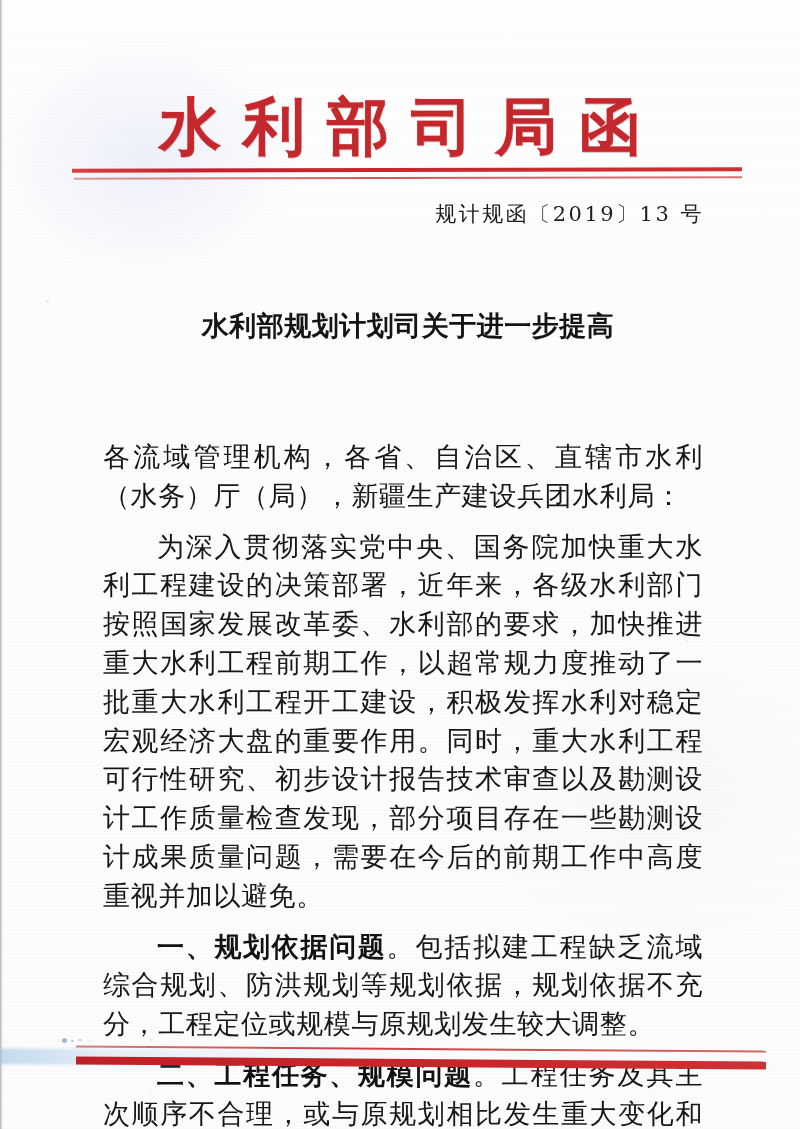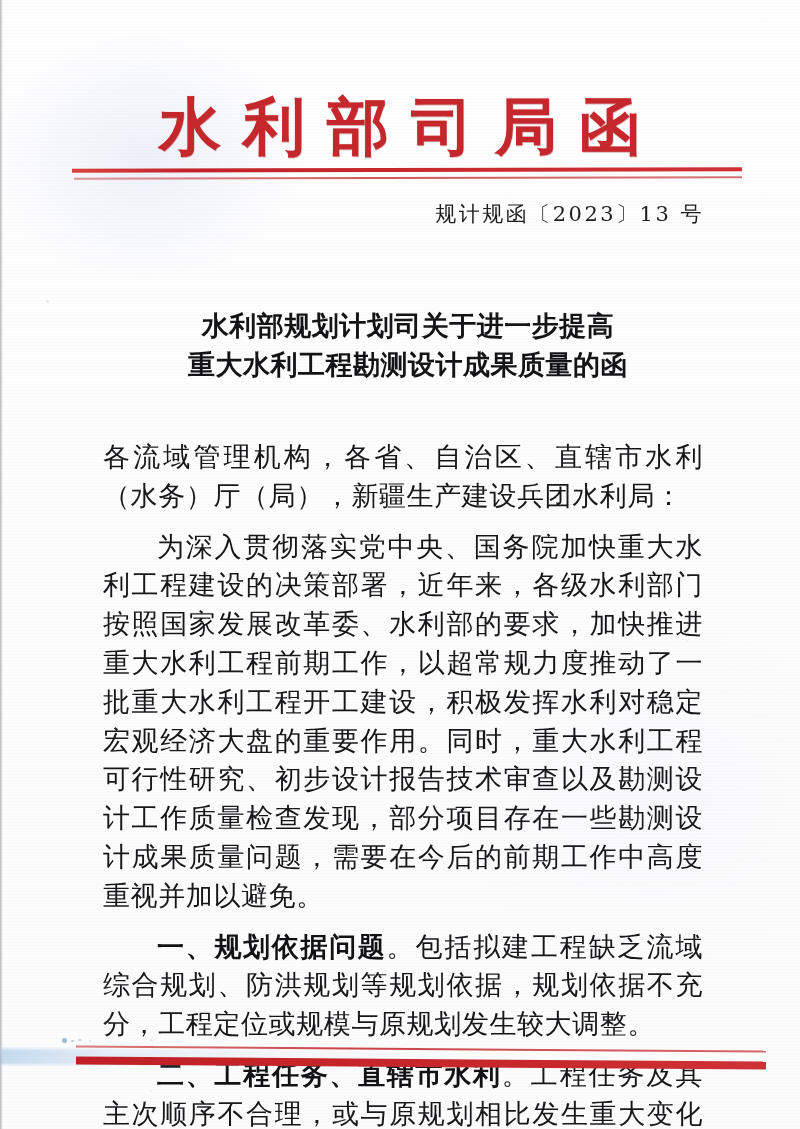--- a/index.html
+++ b/index.html
@@ -267,36 +267,35 @@
 
   <div class="masthead">
     <div class="masthead-title">水利部司局函</div>
   </div>
 
   <div class="masthead-rules">
     <div class="rule-thick"></div>
     <div class="rule-thin"></div>
   </div>
 
-  <div class="doc-number">规计规函〔2023〕13 号</div>
+  <div class="doc-number">规计规函〔2019〕13 号</div>
 
   <div class="doc-title">
     <span class="doc-title-line">水利部规划计划司关于进一步提高</span>
-    <span class="doc-title-line">重大水利工程勘测设计成果质量的函</span>
   </div>
 
   <div class="body-block">
 
     <p class="para">各流域管理机构，各省、自治区、直辖市水利（水务）厅（局），新疆生产建设兵团水利局：</p>
 
     <p class="para indent">为深入贯彻落实党中央、国务院加快重大水利工程建设的决策部署，近年来，各级水利部门按照国家发展改革委、水利部的要求，加快推进重大水利工程前期工作，以超常规力度推动了一批重大水利工程开工建设，积极发挥水利对稳定宏观经济大盘的重要作用。同时，重大水利工程可行性研究、初步设计报告技术审查以及勘测设计工作质量检查发现，部分项目存在一些勘测设计成果质量问题，需要在今后的前期工作中高度重视并加以避免。</p>
 
     <p class="para indent"><span class="sec-label">一、规划依据问题</span><span>。包括拟建工程缺乏流域综合规划、防洪规划等规划依据，规划依据不充分，工程定位或规模与原规划发生较大调整。</span></p>
 
-    <p class="para indent"><span class="sec-label">二、工程任务、直辖市水利</span><span>。工程任务及其主次顺序不合理，或与原规划相比发生重大变化和调整；工程规模偏大，与实际需求不相符。</span></p>
+    <p class="para indent"><span class="sec-label">二、工程任务、规模问题</span><span>。工程任务及其主次顺序不合理，或与原规划相比发生重大变化和调整；工程规模偏大，与实际需求不相符。</span></p>
 
   </div>
 
   <div class="footer-smear"></div>
 
   <div class="footer-specks">
     <span class="speck s1"></span>
     <span class="speck s2"></span>
     <span class="speck s3"></span>
     <span class="speck s4"></span>

